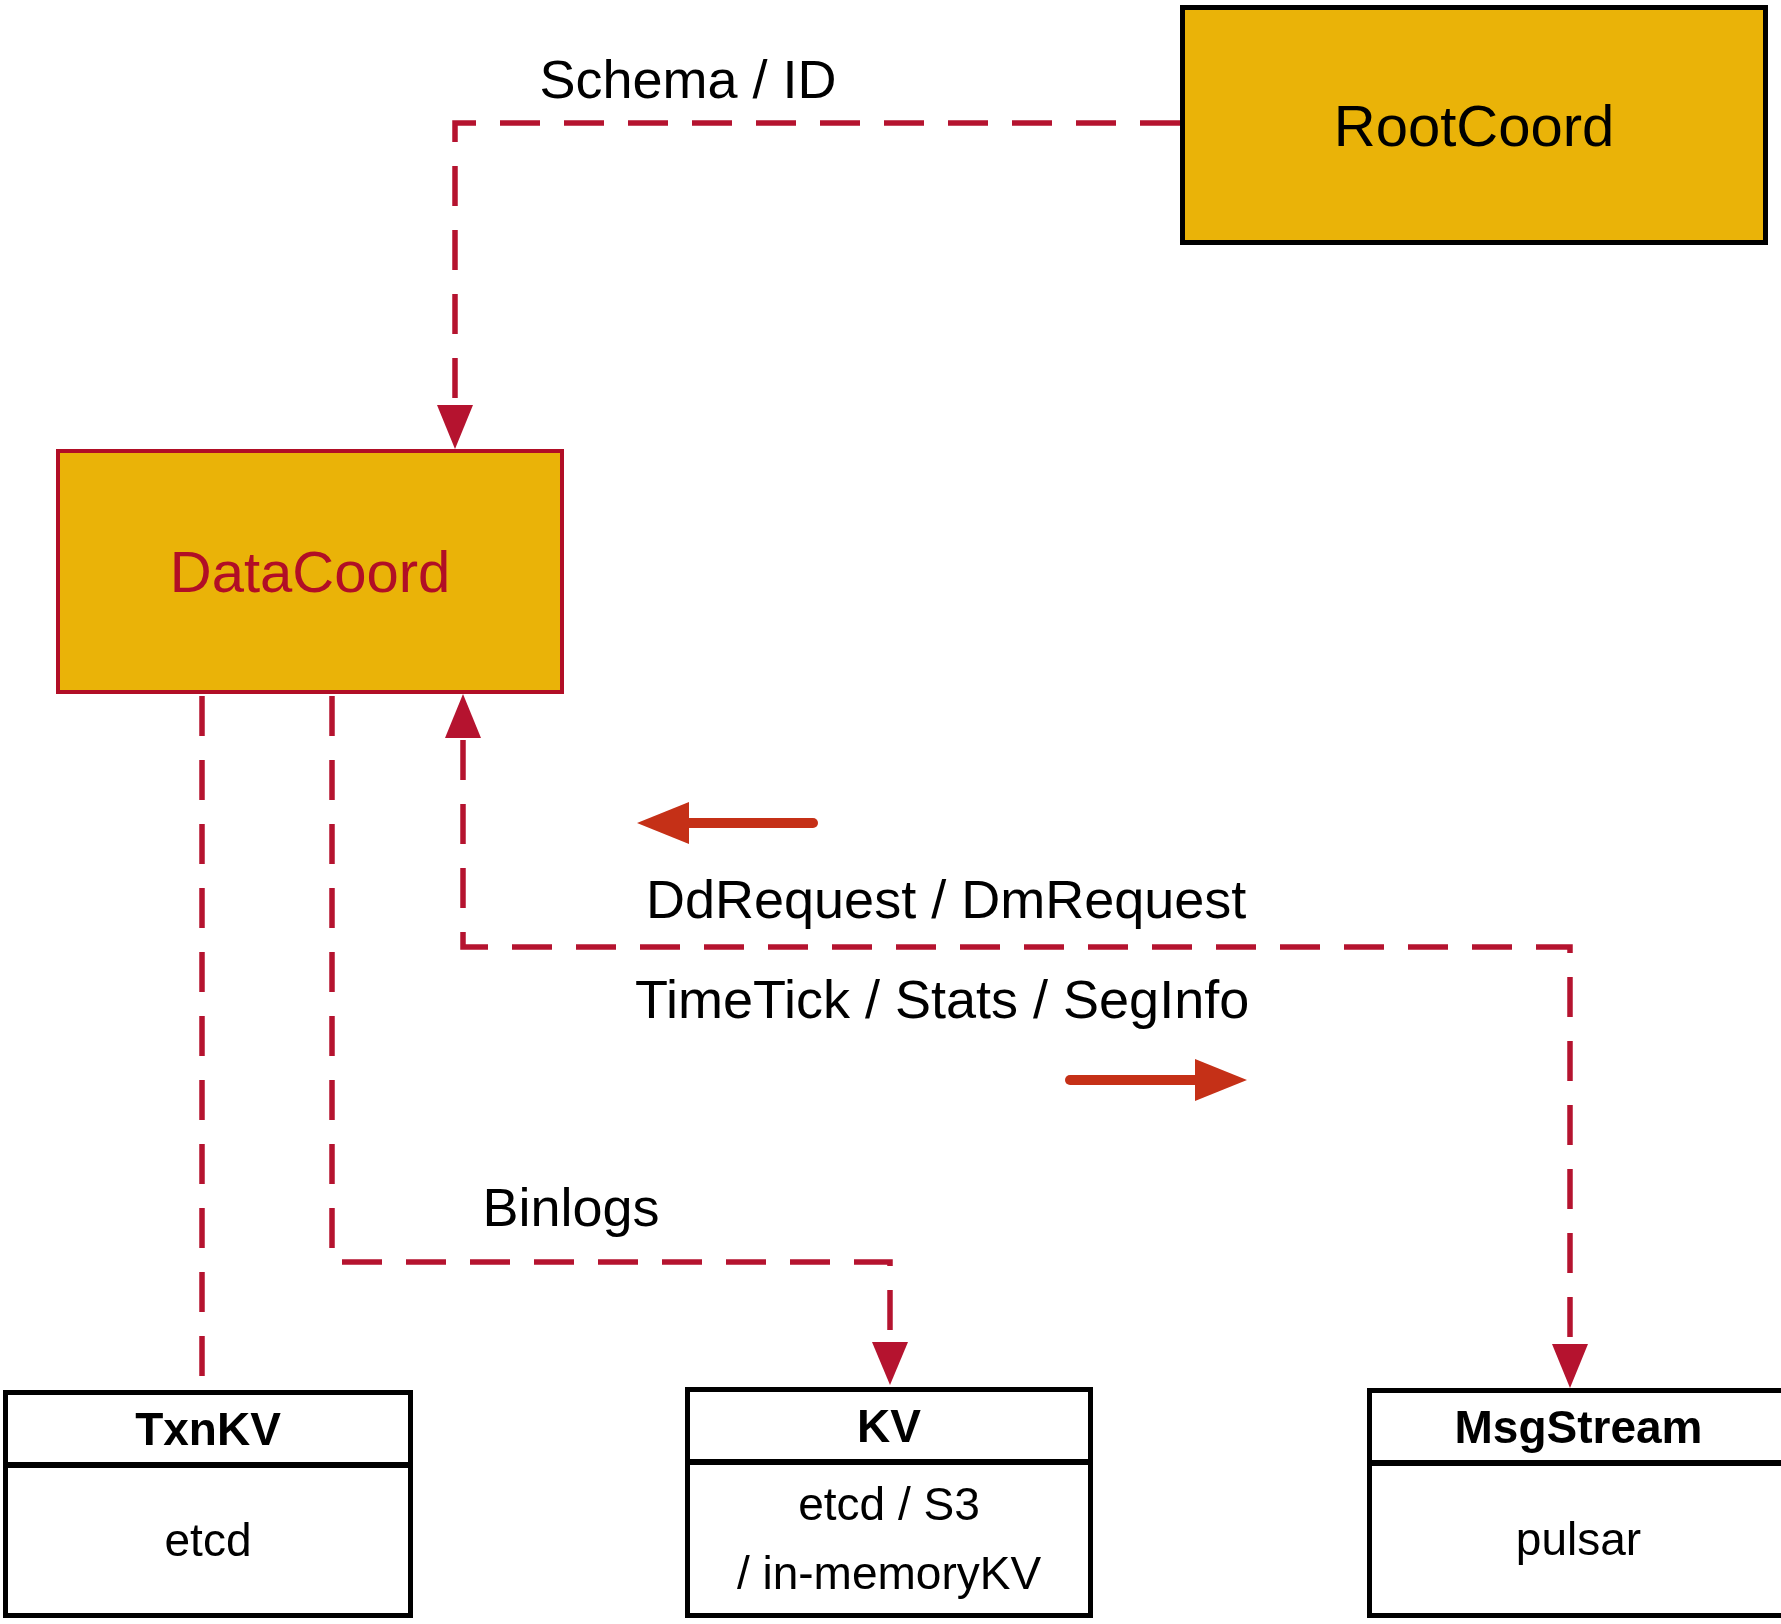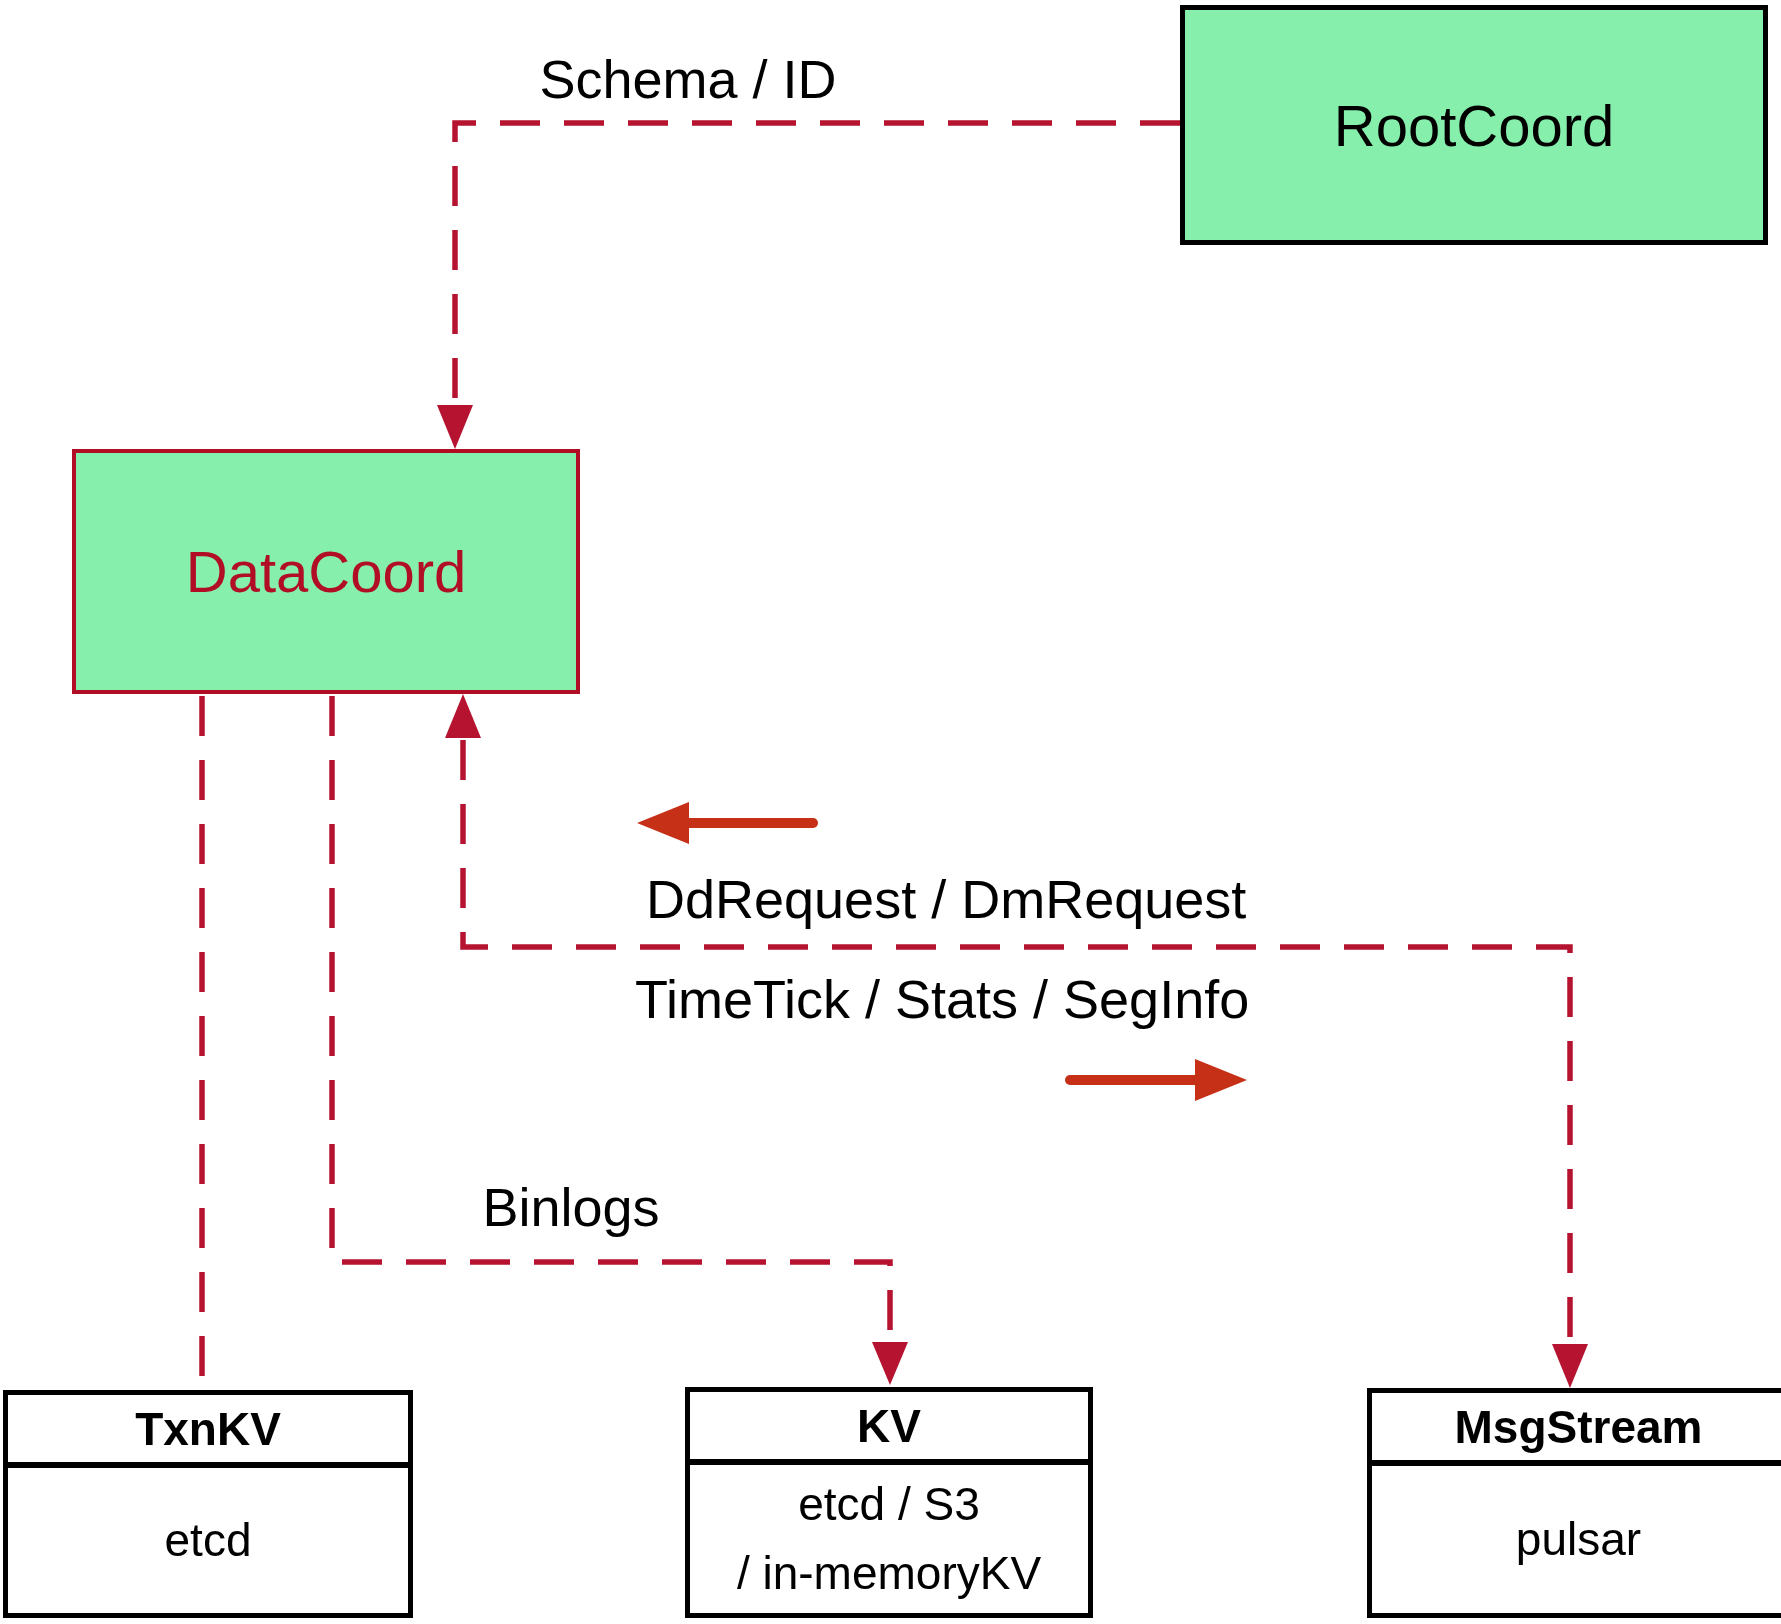--- a/index.html
+++ b/index.html
@@ -42,32 +42,32 @@
   .shead {
     fill: var(--solid-arrow, #c53017);
     stroke: none;
   }
   .node {
     position: absolute;
     box-sizing: border-box;
     display: flex;
     align-items: center;
     justify-content: center;
-    background: #86efac;
+    background: #eab308;
   }
   .node-black {
     border: 5px solid var(--node-border, #000000);
     font-size: 58px;
     color: #000000;
   }
   #rootcoord {
     left: 1180px; top: 5px; width: 588px; height: 240px;
   }
   #datacoord {
-    left: 72px; top: 449px; width: 508px; height: 245px;
+    left: 56px; top: 449px; width: 508px; height: 245px;
     border: 4px solid var(--datacoord-accent, #b10e26);
     color: var(--datacoord-accent, #b10e26);
     font-size: 58px;
   }
   .tbl {
     position: absolute;
     box-sizing: border-box;
     border: 5px solid var(--node-border, #000000);
     background: #ffffff;
     display: flex;

